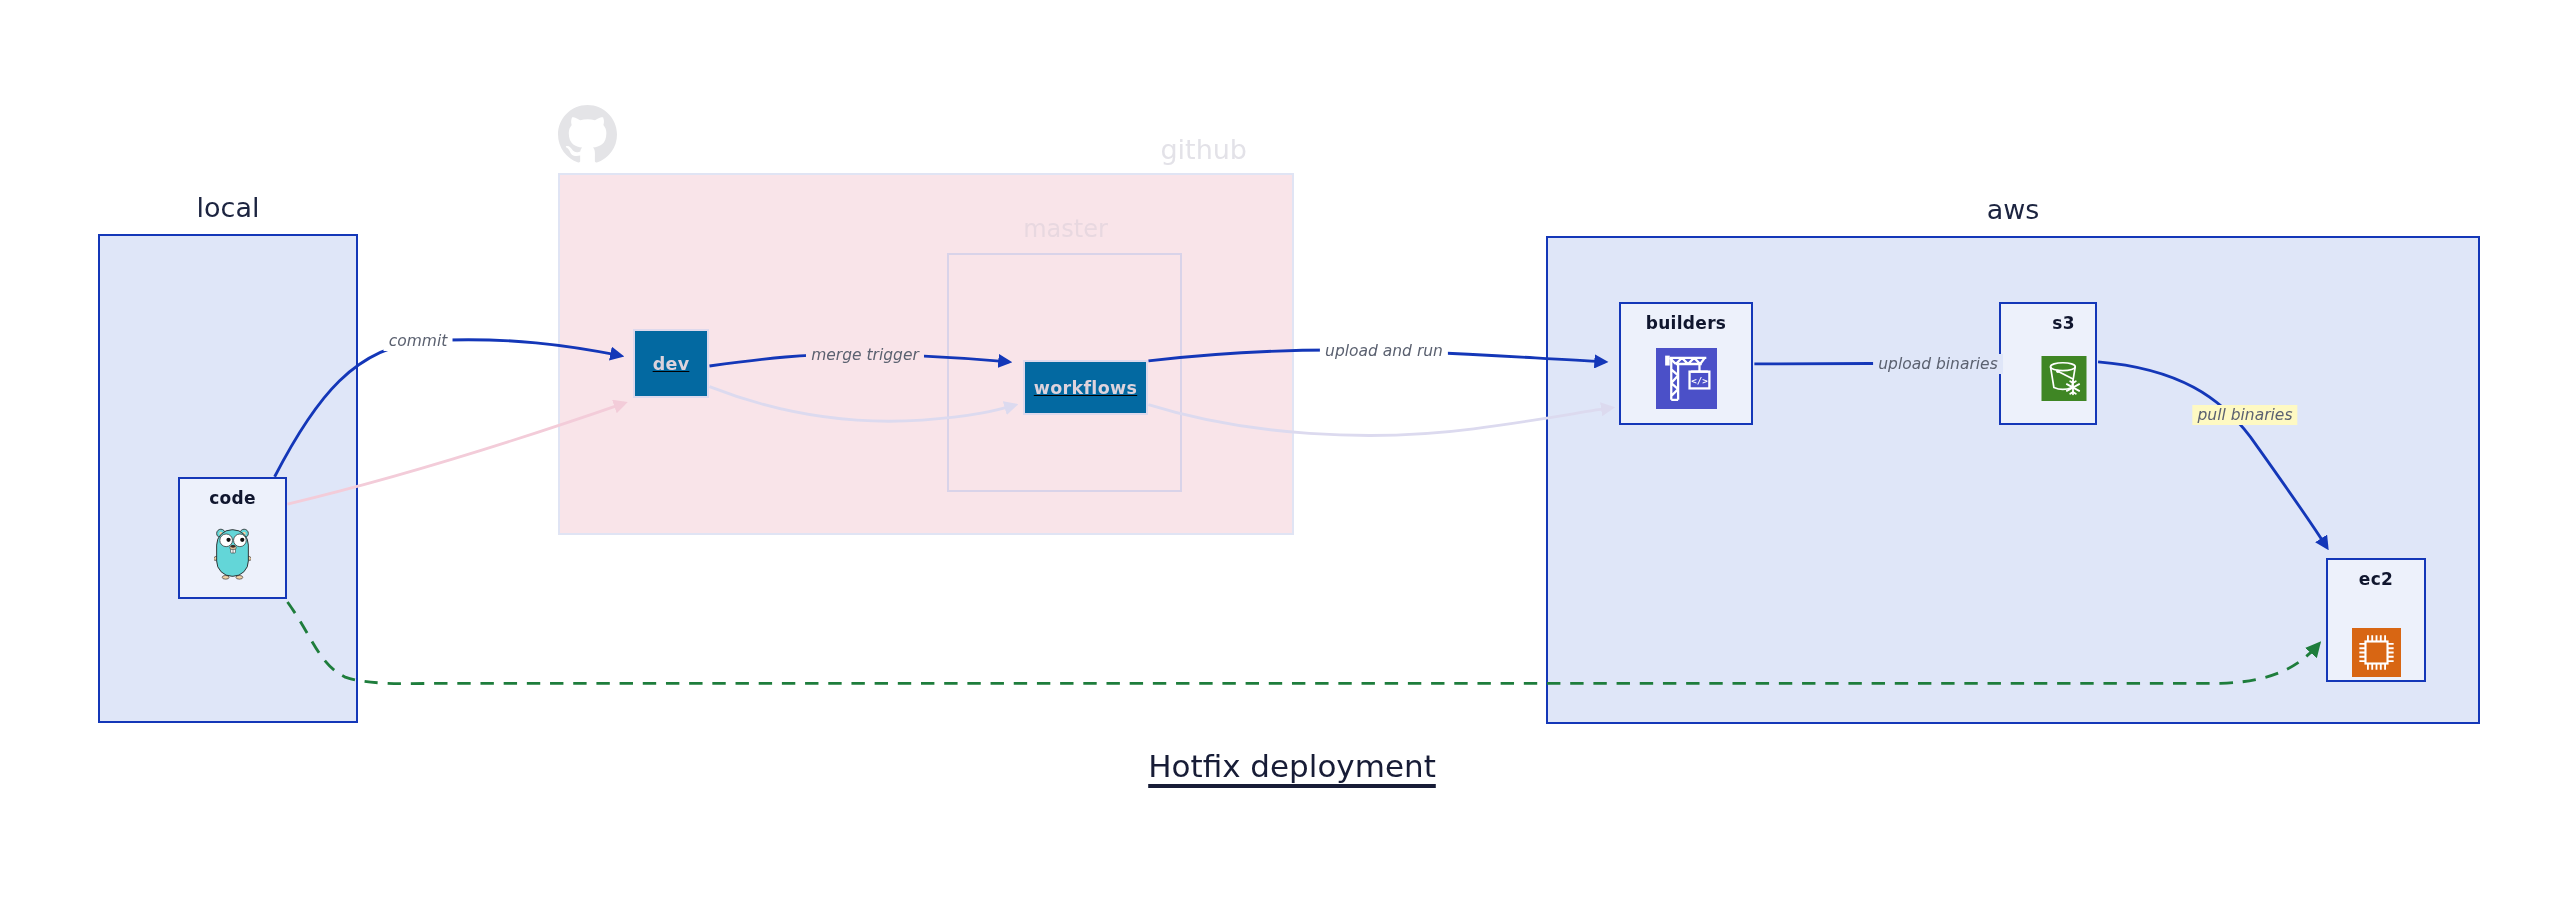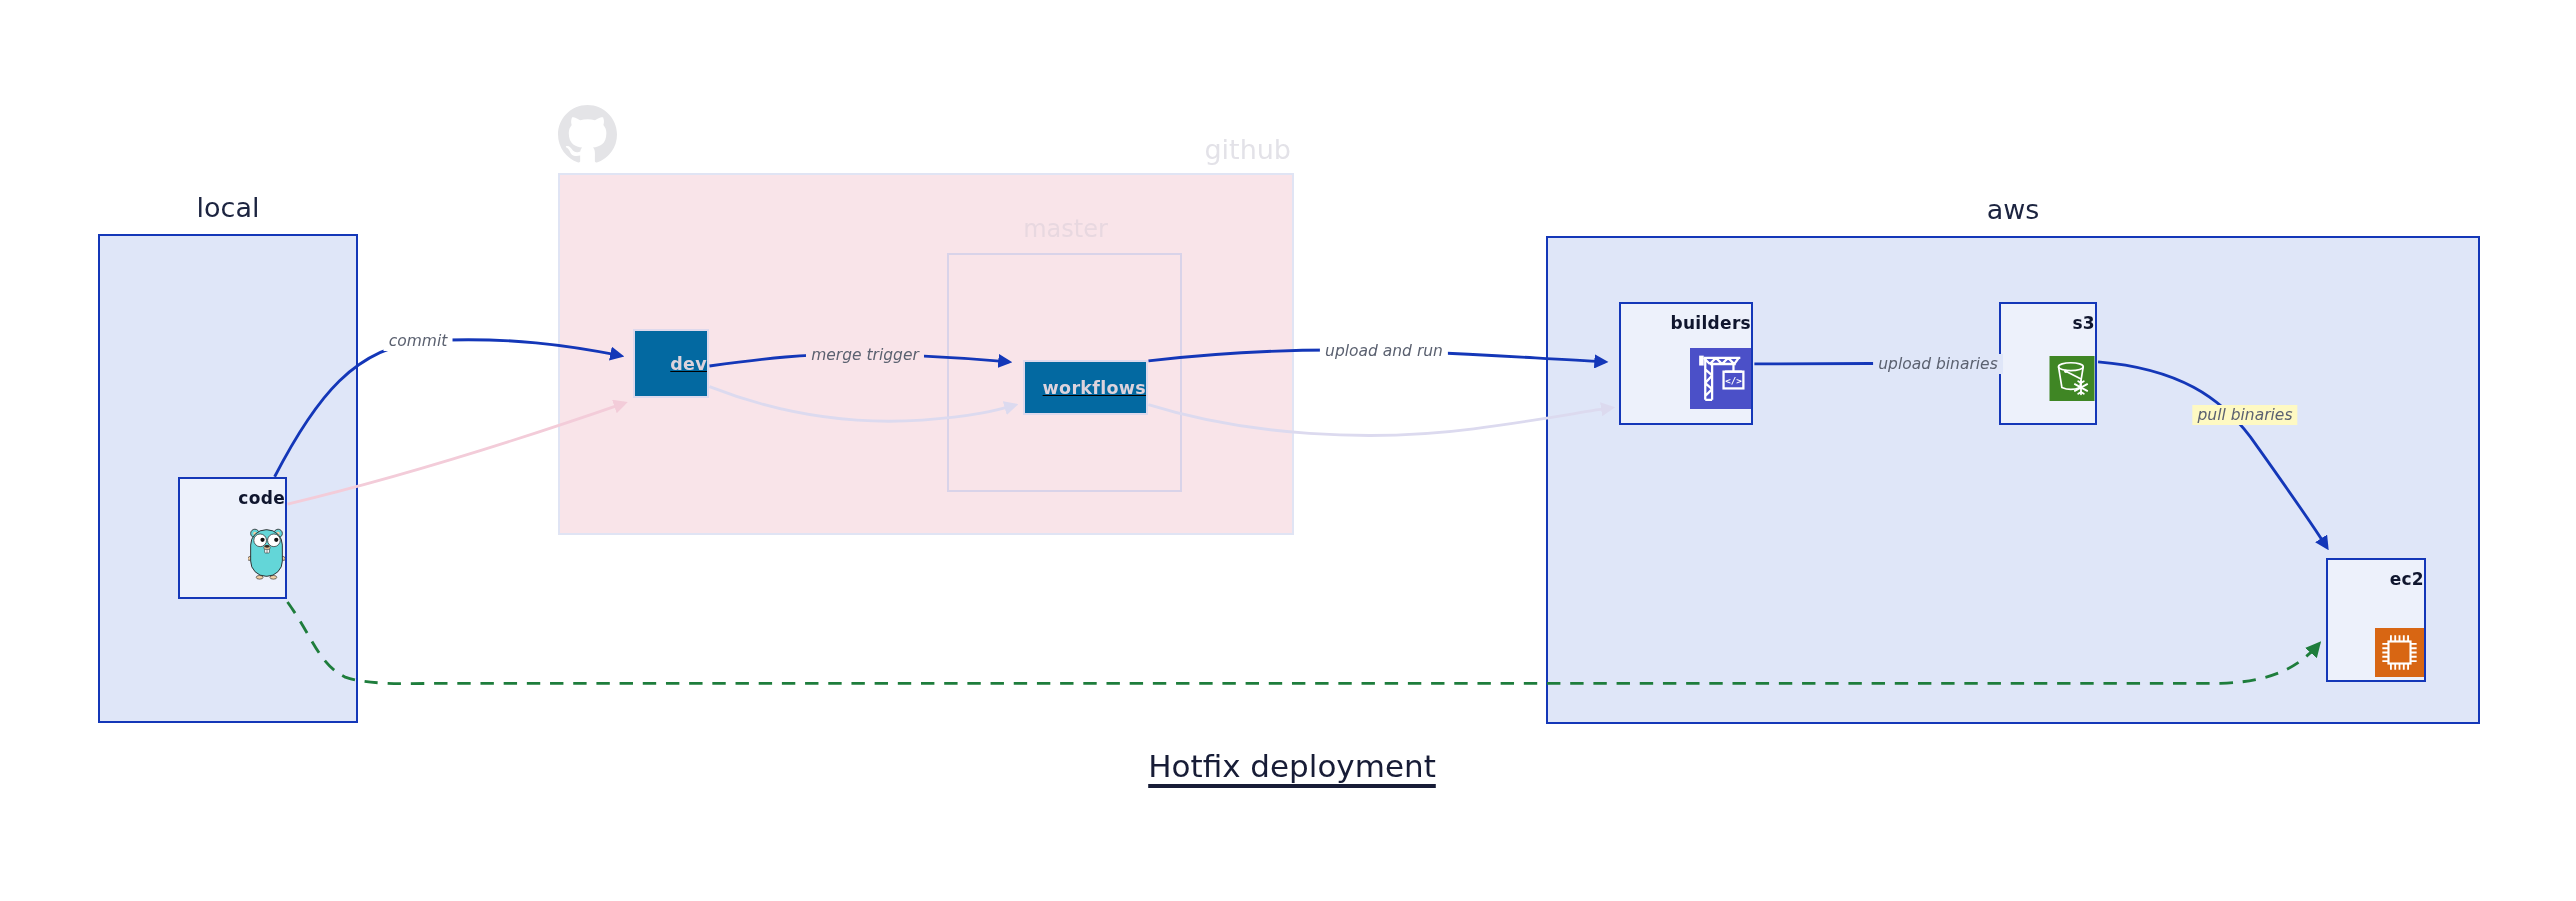--- a/index.html
+++ b/index.html
@@ -11,21 +11,21 @@
   
   .group{position:absolute;box-sizing:border-box;}
   .group.local,.group.aws{background:#dfe6f8;border:2.6px solid #1437b8;}
   .group.github{background:#f9e4e9;border:2.1px solid #e0e4f4;}
   .masterbox{position:absolute;box-sizing:border-box;border:2.1px solid #d9d3e9;}
   .group-label{position:absolute;color:#1c2440;font-size:27px;font-weight:500;text-align:center;line-height:1.1;}
   .group-label.faded-gh{color:#e3e2e8;text-align:right;font-weight:500;}
   .group-label.faded-master{color:#e8d8e0;font-weight:500;font-size:24px;}
   
   .node{position:absolute;box-sizing:border-box;background:#edf1fb;border:2.6px solid #1437b8;
-        display:flex;flex-direction:column;align-items:flex-end;z-index:40;}
+        display:flex;flex-direction:column;align-items:center;z-index:40;}
   .node .node-label{font-weight:700;font-size:17px;color:#10162e;margin-top:9.3px;letter-spacing:0.3px;}
   .node.faded{background:#0369a1;border:2.1px solid #ded9ec;justify-content:center;text-decoration:underline;}
   .node.faded .node-label{color:#ddd3dc;margin-top:0;font-size:17.5px;}
   .icon-wrap{display:flex;align-items:center;justify-content:center;flex:1;}
   
   .edge-label{position:absolute;transform:translate(-50%,-50%);font-style:italic;
               font-size:15.5px;color:#5b6170;padding:1px 5.2px;white-space:nowrap;z-index:50;}
   
   #edge-layer{position:absolute;left:0;top:0;z-index:30;pointer-events:none;}
   
@@ -45,21 +45,21 @@
 <div class="group aws abs" style="left:1546px;top:236px;width:934px;height:488px;"></div>
 
 <div class="group-label" style="left:98px;top:193px;width:260px;">local</div>
 
 <div class="gh-logo" style="left:557px;top:105px;">
   <svg width="61" height="59" viewBox="0 0 16 16">
     <path fill="#e4e4e7" fill-rule="evenodd" d="M8 0C3.58 0 0 3.58 0 8c0 3.54 2.29 6.53 5.47 7.59.4.07.55-.17.55-.38 0-.19-.01-.82-.01-1.49-2.01.37-2.53-.49-2.69-.94-.09-.23-.48-.94-.82-1.13-.28-.15-.68-.52-.01-.53.63-.01 1.08.58 1.23.82.72 1.21 1.87.87 2.33.66.07-.52.28-.87.51-1.07-1.78-.2-3.64-.89-3.64-3.95 0-.87.31-1.59.82-2.15-.08-.2-.36-1.02.08-2.12 0 0 .67-.21 2.2.82.64-.18 1.32-.27 2-.27s1.36.09 2 .27c1.53-1.04 2.2-.82 2.2-.82.44 1.1.16 1.92.08 2.12.51.56.82 1.27.82 2.15 0 3.07-1.87 3.75-3.65 3.95.29.25.54.73.54 1.48 0 1.07-.01 1.93-.01 2.2 0 .21.15.46.55.38A8.01 8.01 0 0 0 16 8c0-4.42-3.58-8-8-8z"></path>
   </svg>
 </div>
 
-<div class="group-label faded-gh" style="left:1056px;top:135px;width:235px;text-align:right;">github</div>
+<div class="group-label faded-gh" style="left:1012px;top:135px;width:235px;text-align:right;">github</div>
 
 <div class="group-label faded-master" style="left:948px;top:216px;width:235px;">master</div>
 
 <div class="group-label" style="left:1546px;top:195px;width:934px;">aws</div>
 
 <svg id="edge-layer" width="2604" height="902" viewBox="0 0 5054 1750">
   <defs>
     <marker id="ah-blue" viewBox="0 0 10 10" refX="7.5" refY="5" markerWidth="5" markerHeight="5" orient="auto-start-reverse">
       <path d="M0,0 L10,5 L0,10 z" fill="#1437b8"></path>
     </marker>

